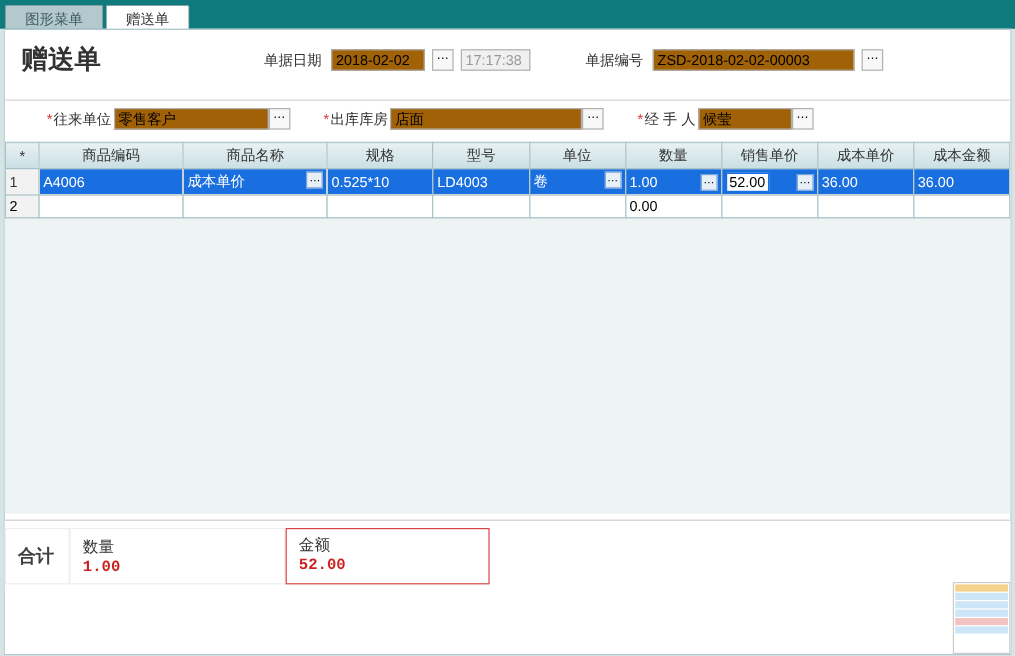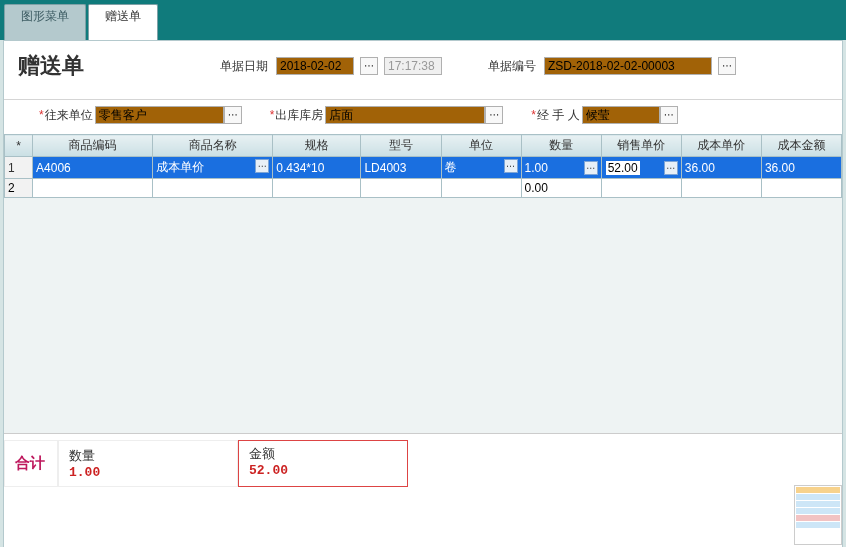--- a/index.html
+++ b/index.html
@@ -9,21 +9,21 @@
   background: #d5e4e4;
   width: 846px;
   height: 547px;
   overflow: hidden;
 }
 .tabs {
   display: flex;
   padding: 4px 4px 0;
   gap: 2px;
   background: #107b7c;
-  height: 40px;
+  height: 24px;
 }
 .tab {
   padding: 3px 16px;
   background: #b4c9cd;
   border: 1px solid #7fa1a7;
   border-bottom: none;
   color: #3d5c63;
   border-radius: 2px 2px 0 0;
   cursor: pointer;
 }
@@ -130,21 +130,21 @@
   right: 4px;
   border-top: 1px solid #ccc;
   display: flex;
   padding: 6px 0;
   background: #fff;
 }
 .fcell {
   border: 1px solid #eee;
   padding: 6px 10px;
 }
-.flabel { font-size: 15px; font-weight: bold; color: #be185d; font-family: SimSun, serif; }
+.flabel { font-size: 15px; font-weight: bold; color: #404040; font-family: SimSun, serif; }
 .fkey { font-size: 13px; color: #333; font-family: SimSun, serif; }
 .fval { font-size: 13px; color: #c22; font-weight: bold; font-family: "Courier New", monospace; }
 .amount-box { border: 1px solid #d44; padding: 4px 10px; width: 170px; }
 
 .thumb {
   position: absolute;
   bottom: 2px;
   right: 4px;
   width: 48px;
   height: 60px;
@@ -227,21 +227,21 @@
         </tr>
       </thead>
       <tbody>
         <tr class="sel-row">
           <td class="rownum" style="background:#f2f2f2;color:#333">1</td>
           <td>A4006</td>
           <td>
             <span>成本单价</span>
             <button class="cell-pick">⋯</button>
           </td>
-          <td>0.434*10</td>
+          <td>0.525*10</td>
           <td>LD4003</td>
           <td>
             <span>卷</span>
             <button class="cell-pick">⋯</button>
           </td>
           <td class="right">
             <span>1.00</span>
             <button class="cell-pick">⋯</button>
           </td>
           <td>

